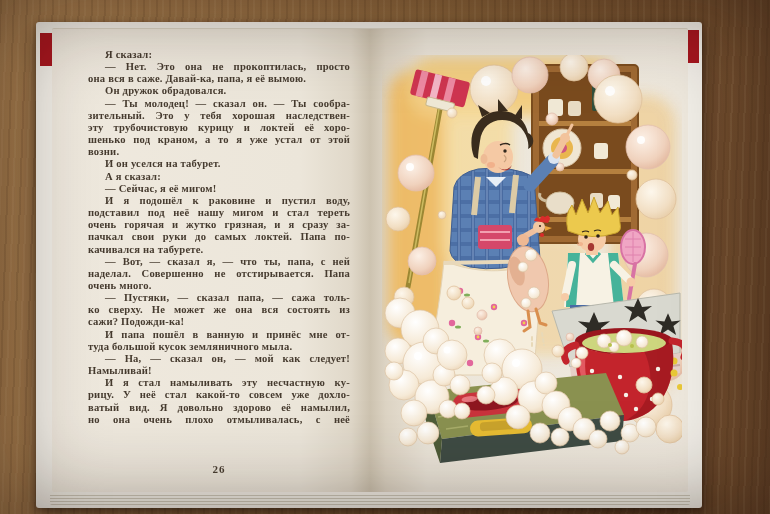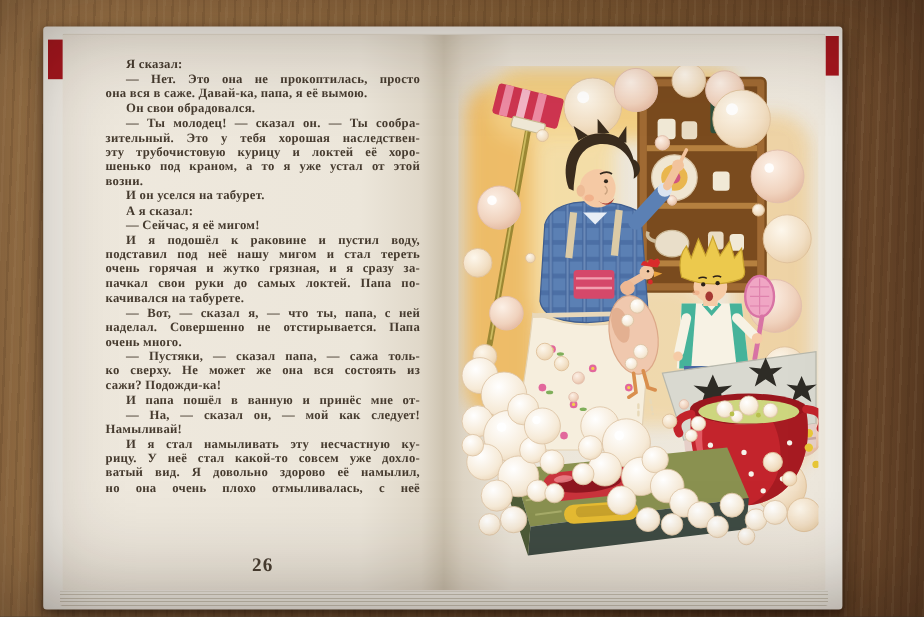--- a/index.html
+++ b/index.html
@@ -20,21 +20,21 @@
   .page-left{width:50%;border-radius:2px 0 0 2px;
     background:linear-gradient(90deg,#efe9de 0%,#ece6da 78%,#e0d8c9 94%,#cdc3b0 100%);}
   .page-right{width:50%;border-radius:0 2px 2px 0;
     background:linear-gradient(90deg,#cdc3b0 0%,#ddd4c4 5%,#ece6da 18%,#efe9de 100%);}
   .textblock{position:absolute;left:36px;right:20px;top:20px;color:#463b2f;
     font-weight:700;font-size:10.6px;line-height:12.15px;letter-spacing:.2px;}
   .line{text-align:justify;text-align-last:justify;}
   .line.pend{text-align-last:left;}
   .line.first{text-indent:17px;}
   .pagenum{position:absolute;left:36px;right:20px;top:434px;text-align:center;
-    font-weight:700;font-size:16px;color:#4a3f33;letter-spacing:1px;}
+    font-weight:700;font-size:11px;color:#4a3f33;letter-spacing:1px;}
   .illu{position:absolute;left:12px;top:26px;width:300px;height:414px;}
   
   .bA{fill:url(#gCream);stroke:#e0c29d;stroke-width:.8;}
   .bB{fill:url(#gPink);stroke:#e2bfae;stroke-width:.8;}
   .bF{fill:url(#gFoam);stroke:#dcc3a4;stroke-width:.7;}
   .hl{fill:#ffffff;opacity:.9;}
 </style>
 </head>
 <body>
 
@@ -46,41 +46,42 @@
     <div class="stripe-right"></div>
     <div class="page-stack"></div>
 
     <div class="pages">
 
       <div class="page page-left">
         <div class="textblock">
             <div class="line first pend">Я сказал:</div>
             <div class="line first">— Нет. Это она не прокоптилась, просто</div>
             <div class="line pend">она вся в саже. Давай-ка, папа, я её вымою.</div>
-            <div class="line first pend">Он свои обрадовался.</div>
+            <div class="line first pend">Он дружок обрадовался.</div>
             <div class="line first">— Ты молодец! — сказал он. — Ты сообра-</div>
             <div class="line">зительный. Это у тебя хорошая наследствен-</div>
             <div class="line">эту трубочистовую курицу и локтей её хоро-</div>
             <div class="line">шенько под краном, а то я уже устал от этой</div>
             <div class="line pend">возни.</div>
             <div class="line first pend">И он уселся на табурет.</div>
             <div class="line first pend">А я сказал:</div>
             <div class="line first pend">— Сейчас, я её мигом!</div>
             <div class="line first">И я подошёл к раковине и пустил воду,</div>
             <div class="line">подставил под неё нашу мигом и стал тереть</div>
             <div class="line">очень горячая и жутко грязная, и я сразу за-</div>
             <div class="line">пачкал свои руки до самых локтей. Папа по-</div>
             <div class="line pend">качивался на табурете.</div>
             <div class="line first">— Вот, — сказал я, — что ты, папа, с ней</div>
             <div class="line">наделал. Совершенно не отстирывается. Папа</div>
             <div class="line pend">очень много.</div>
             <div class="line first">— Пустяки, — сказал папа, — сажа толь-</div>
             <div class="line">ко сверху. Не может же она вся состоять из</div>
             <div class="line pend">сажи? Подожди-ка!</div>
             <div class="line first">И папа пошёл в ванную и принёс мне от-</div>
+            <div class="line pend">туда большой кусок земляничного мыла.</div>
             <div class="line first">— На, — сказал он, — мой как следует!</div>
             <div class="line pend">Намыливай!</div>
             <div class="line first">И я стал намыливать эту несчастную ку-</div>
             <div class="line">рицу. У неё стал какой-то совсем уже дохло-</div>
             <div class="line">ватый вид. Я довольно здорово её намылил,</div>
             <div class="line">но она очень плохо отмыливалась, с неё</div>
           </div>
         <div class="pagenum">26</div>
       </div>
 

